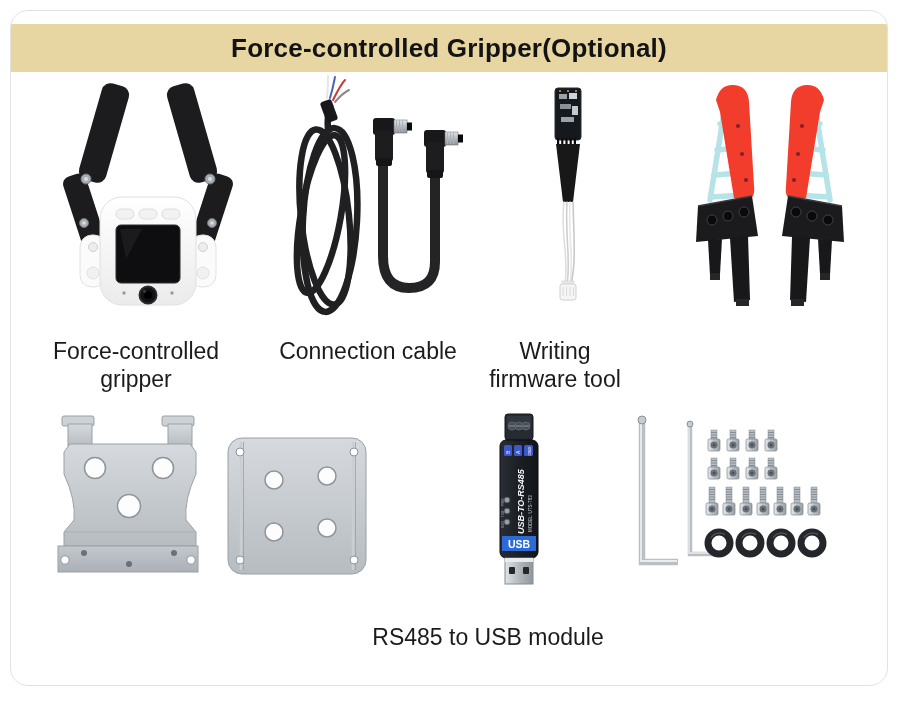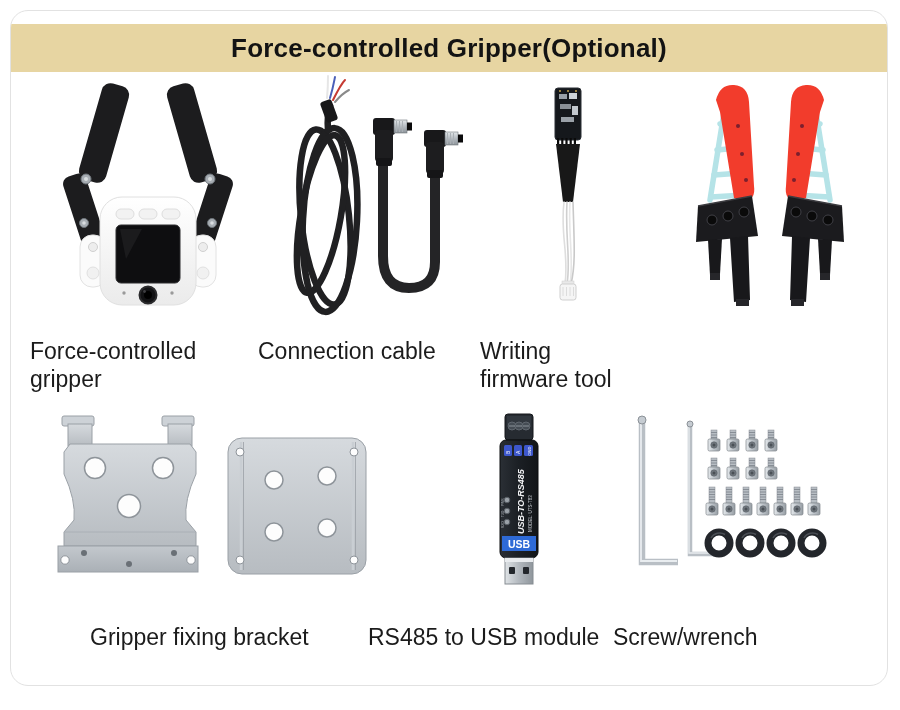--- a/index.html
+++ b/index.html
@@ -5,21 +5,21 @@
   html,body{margin:0;padding:0;background:#fff;}
   .page{position:relative;width:900px;height:710px;background:#fff;overflow:hidden;
         font-family:"Liberation Sans",sans-serif;}
   .card{position:absolute;left:10px;top:10px;width:878px;height:676px;background:#fff;
         border:1px solid #e2e2e2;border-radius:18px;overflow:hidden;box-sizing:border-box;}
   .hdr{position:absolute;left:0;top:0;width:100%;height:48px;background:#e7d5a2;
        display:flex;align-items:center;justify-content:center;margin-top:13px;}
   .hdr .title{font-size:26px;font-weight:700;color:#131313;letter-spacing:.2px;}
   .fig{position:absolute;}
   .fig svg{display:block;width:100%;height:100%;}
-  .cap{position:absolute;text-align:left;font-size:23px;line-height:1.2;color:#1b1b1b;}
+  .cap{position:absolute;text-align:center;font-size:23px;line-height:1.2;color:#1b1b1b;}
   svg text{font-family:"Liberation Sans",sans-serif;}
 </style>
 </head>
 <body>
 
 <div class="page">
   <div class="card">
     <div class="hdr">
       <div class="title">Force-controlled Gripper(Optional)</div>
     </div>
@@ -353,16 +353,14 @@
           <use href="#oring" x="107" y="116"></use>
         <use href="#oring" x="138" y="116"></use>
           <use href="#oring" x="169" y="116"></use>
       </g>
     </svg>
   </div>
 
   <div class="cap" style="left:30px;top:338px;width:212px">Force-controlled gripper</div>
   <div class="cap" style="left:480px;top:338px;width:150px">Writing firmware tool</div>
   <div class="cap" style="left:258px;top:338px;width:220px">Connection cable</div>
-  <div class="cap" style="left:90px;top:624px;width:264px">Gripper fixing bracket</div>
-  <div class="cap" style="left:368px;top:624px;width:264px">RS485 to USB module</div>
-  <div class="cap" style="left:613px;top:624px;width:224px">Screw/wrench</div>
+  <div class="cap" style="left:356px;top:624px;width:264px">RS485 to USB module</div>
 </div>
 
 </body></html>

